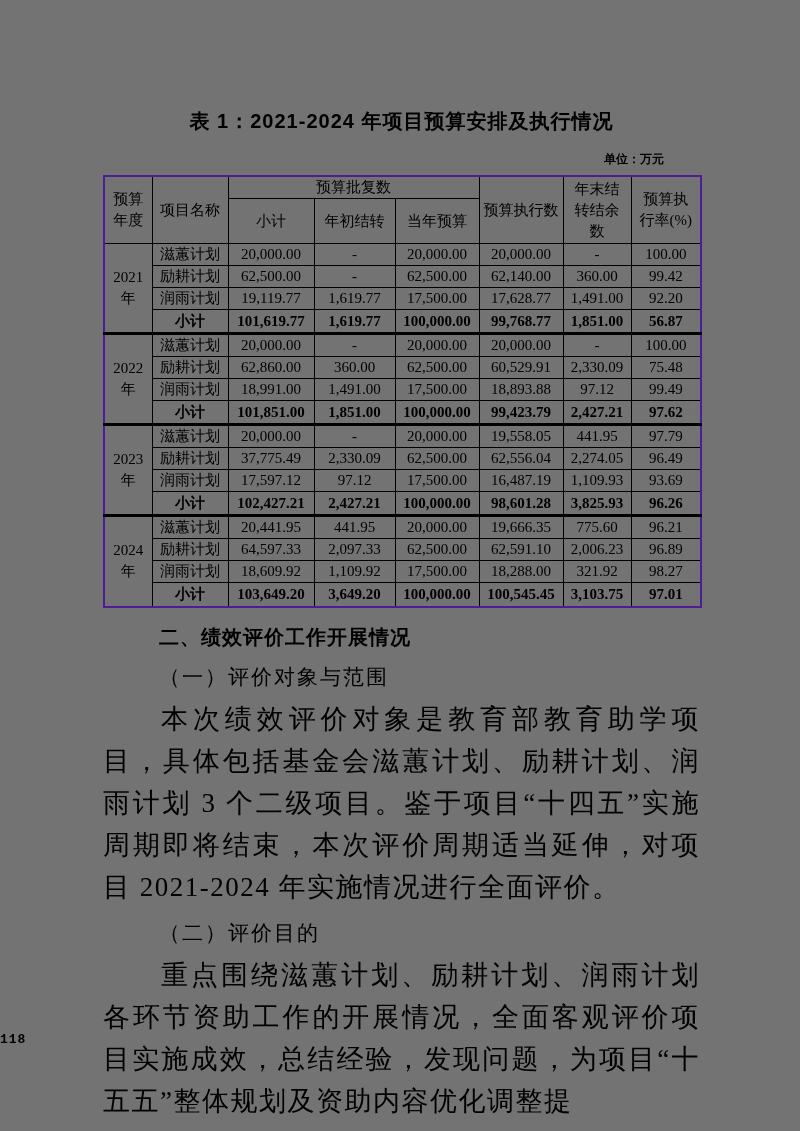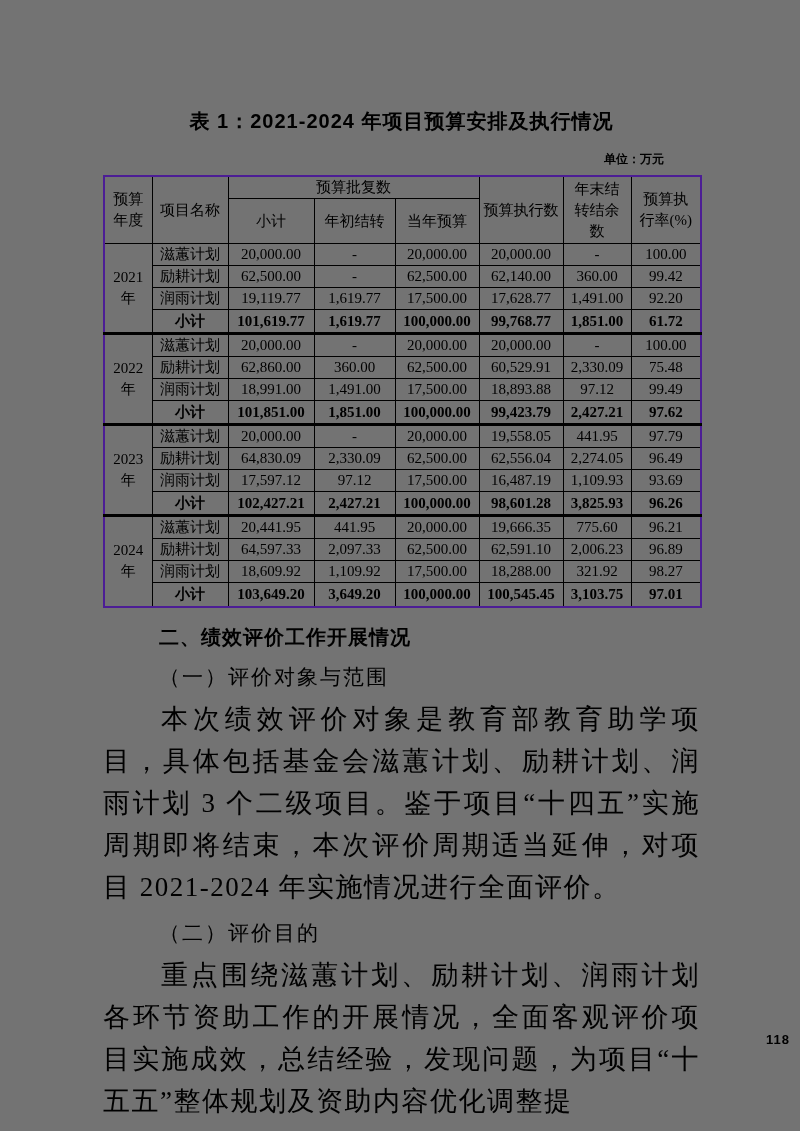--- a/index.html
+++ b/index.html
@@ -79,22 +79,22 @@
     text-align:justify;
     text-indent:58px;
     letter-spacing:1.5px;
   }
   .spaced { margin-top:4px; }
 
   .page-number {
     position:absolute;
     top:1032px; left:0;
     width:790px;
-    text-align:right;
-    font-family:Liberation Sans, sans-serif;
+    text-align:left;
+    font-family:Liberation Mono, monospace;
     font-weight:bold;
     font-size:13px;
     letter-spacing:1px;
   }
 </style>
 </head>
 <body>
 
 <div class="page">
   <div class="content">
@@ -163,21 +163,21 @@
             <td>1,491.00</td>
             <td>92.20</td>
           </tr>
           <tr class="subtotal">
             <td class="name-cell">小计</td>
             <td>101,619.77</td>
             <td>1,619.77</td>
             <td>100,000.00</td>
             <td>99,768.77</td>
             <td>1,851.00</td>
-            <td>61.72</td>
+            <td>56.87</td>
           </tr>
           <tr class="group-sep">
             <td rowspan="4" class="pre">2022
 年</td>
             <td class="name-cell">滋蕙计划</td>
             <td>20,000.00</td>
             <td>-</td>
             <td>20,000.00</td>
             <td>20,000.00</td>
             <td>-</td>
@@ -216,21 +216,21 @@
             <td class="name-cell">滋蕙计划</td>
             <td>20,000.00</td>
             <td>-</td>
             <td>20,000.00</td>
             <td>19,558.05</td>
             <td>441.95</td>
             <td>97.79</td>
           </tr>
           <tr>
             <td class="name-cell">励耕计划</td>
-            <td>64,830.09</td>
+            <td>37,775.49</td>
             <td>2,330.09</td>
             <td>62,500.00</td>
             <td>62,556.04</td>
             <td>2,274.05</td>
             <td>96.49</td>
           </tr>
           <tr>
             <td class="name-cell">润雨计划</td>
             <td>17,597.12</td>
             <td>97.12</td>

